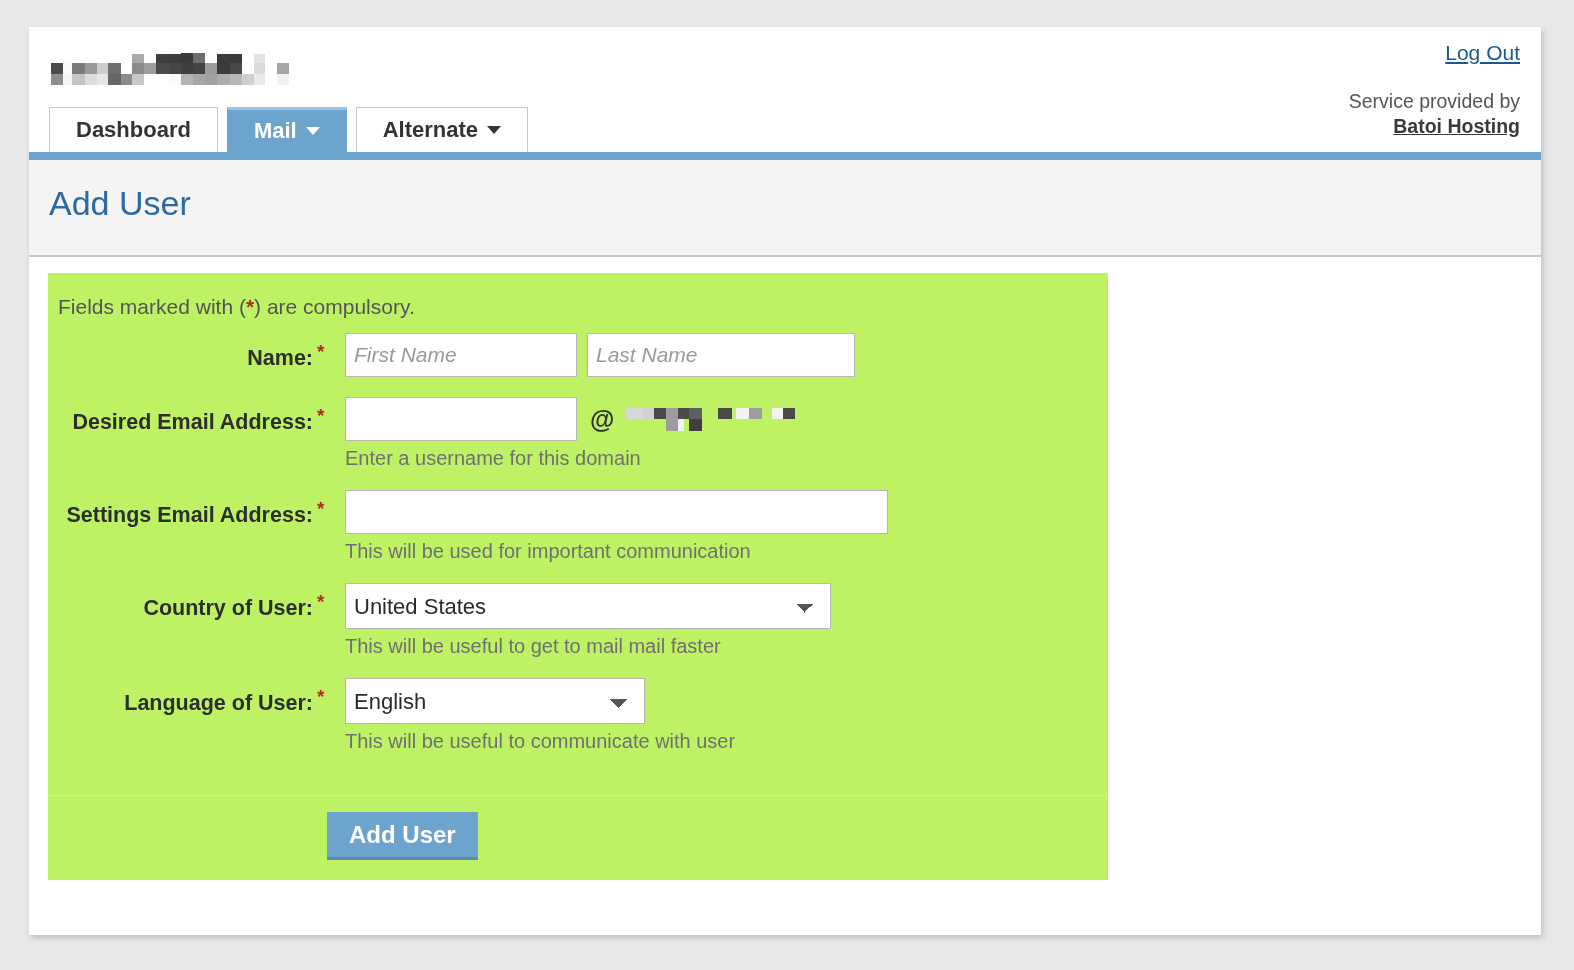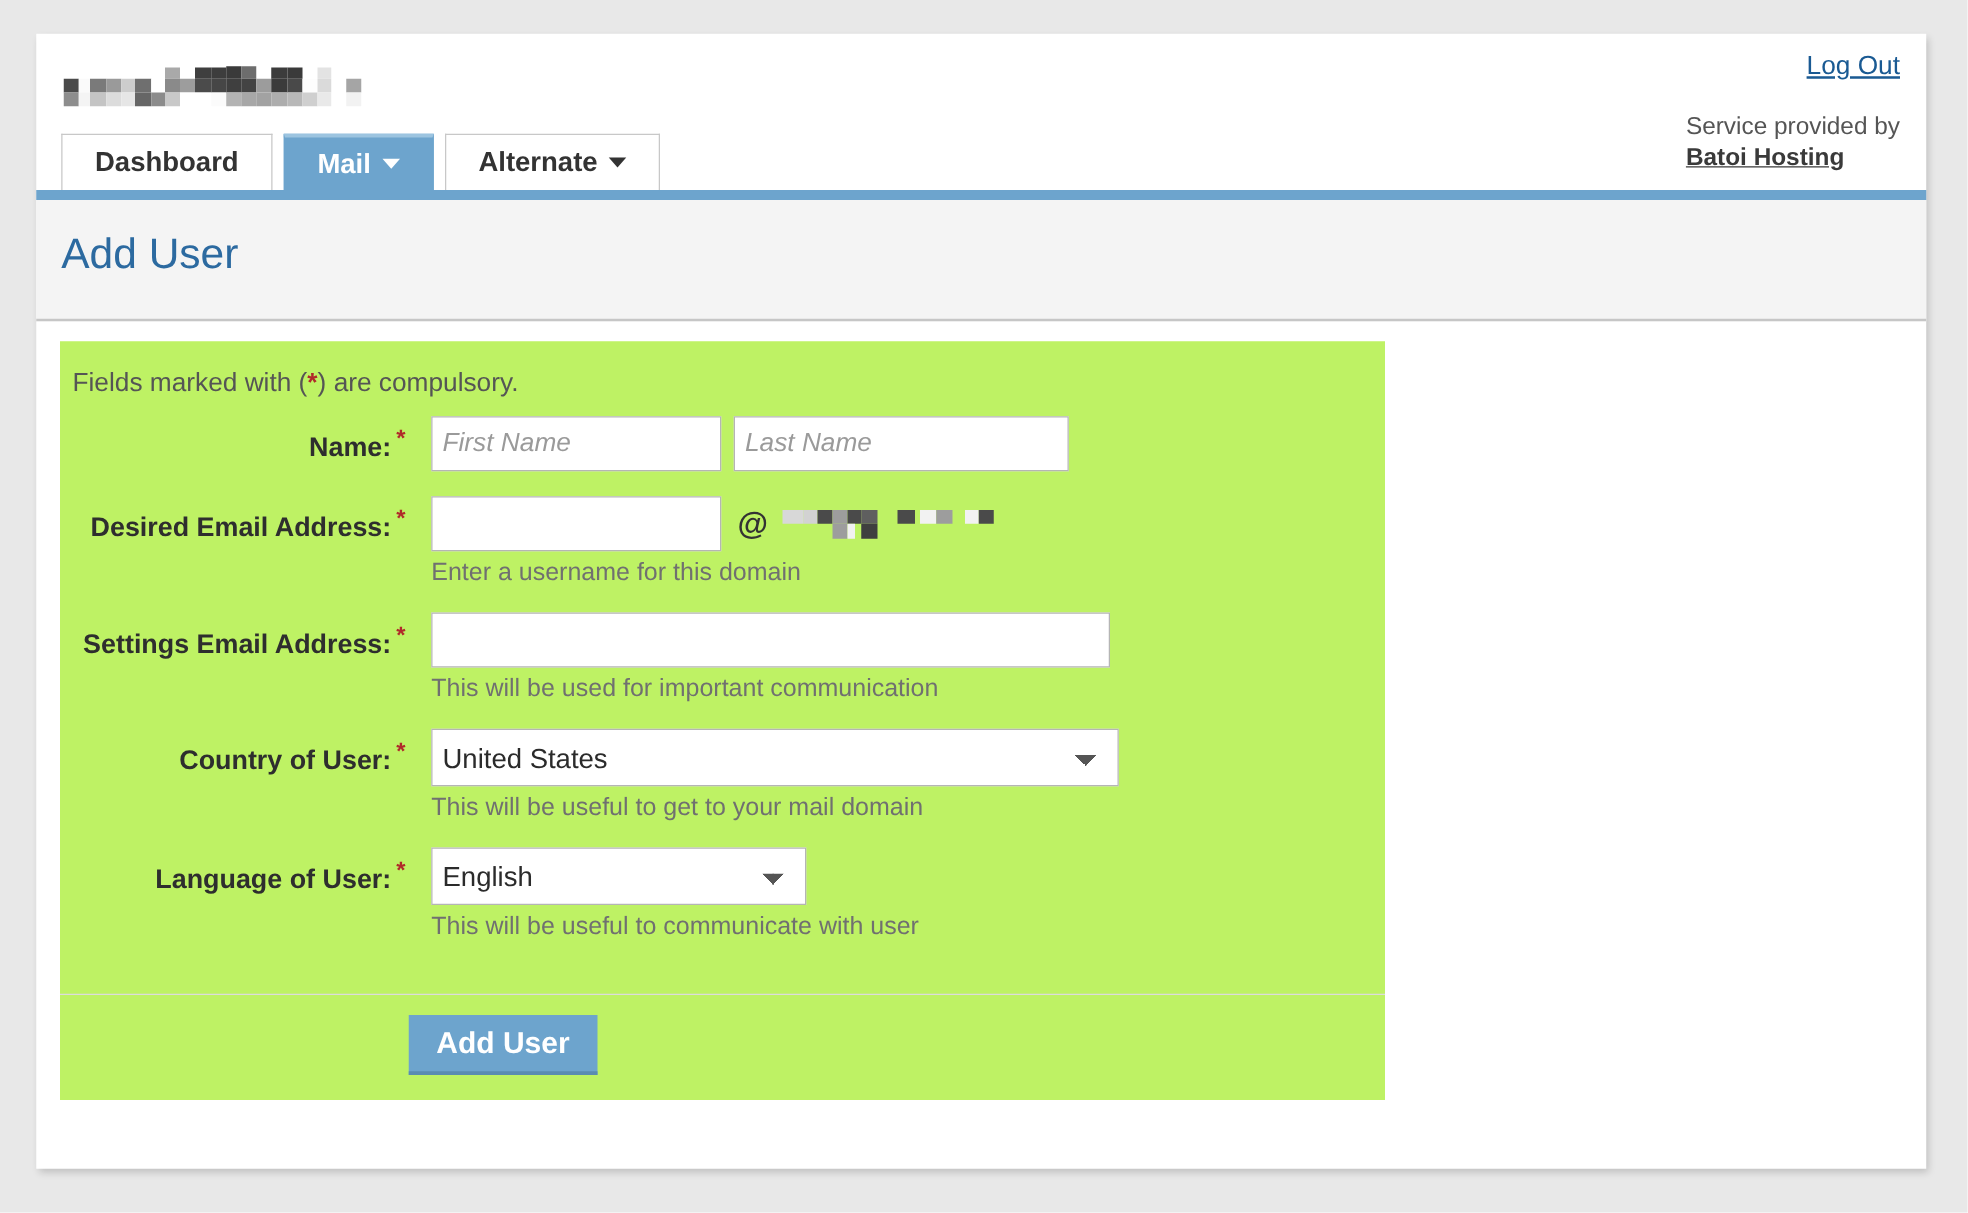--- a/index.html
+++ b/index.html
@@ -39,20 +39,21 @@
     position: absolute;
     right: 21px; top: 14px;
     font-size: 21px;
     color: #1a5a93;
     text-decoration: underline;
     cursor: pointer;
   }
   .service-by {
     position: absolute;
     right: 21px; top: 62px;
+    text-align: right;
     font-size: 19.5px;
     color: #555555;
     line-height: 25px;
     margin-left: 48px;
   }
   .service-by .host {
     display: block;
     font-weight: bold;
     color: #3a3a3a;
     text-decoration: underline;
@@ -220,21 +221,21 @@
     appearance: none;
     background-image:
       linear-gradient(45deg, transparent 50%, #555 50%),
       linear-gradient(135deg, #555 50%, transparent 50%);
     background-position:
       calc(100% - 25px) 20px,
       calc(100% - 17px) 20px;
     background-size: 9px 9px, 9px 9px;
     background-repeat: no-repeat;
   }
-  .sel-country  { width: 550px; }
+  .sel-country  { width: 486px; }
   .sel-language { width: 300px; }
 
   .footer-row {
     border-top: 1px solid #dcdcdc;
     padding: 16px 0 20px 0;
   }
   .btn-primary {
     margin-left: 279px;
     background: #6da4cd;
     border: none;
@@ -384,21 +385,21 @@
           </div>
         </div>
 
         <div class="form-row">
           <div class="label-cell">Country of User:</div>
           <div class="req">*</div>
           <div class="field-cell">
             <select class="sel-country">
               <option>United States</option>
             </select>
-            <div class="hint">This will be useful to get to your mail domain</div>
+            <div class="hint">This will be useful to get to mail mail faster</div>
           </div>
         </div>
 
         <div class="form-row">
           <div class="label-cell">Language of User:</div>
           <div class="req">*</div>
           <div class="field-cell">
             <select class="sel-language">
               <option>English</option>
             </select>

